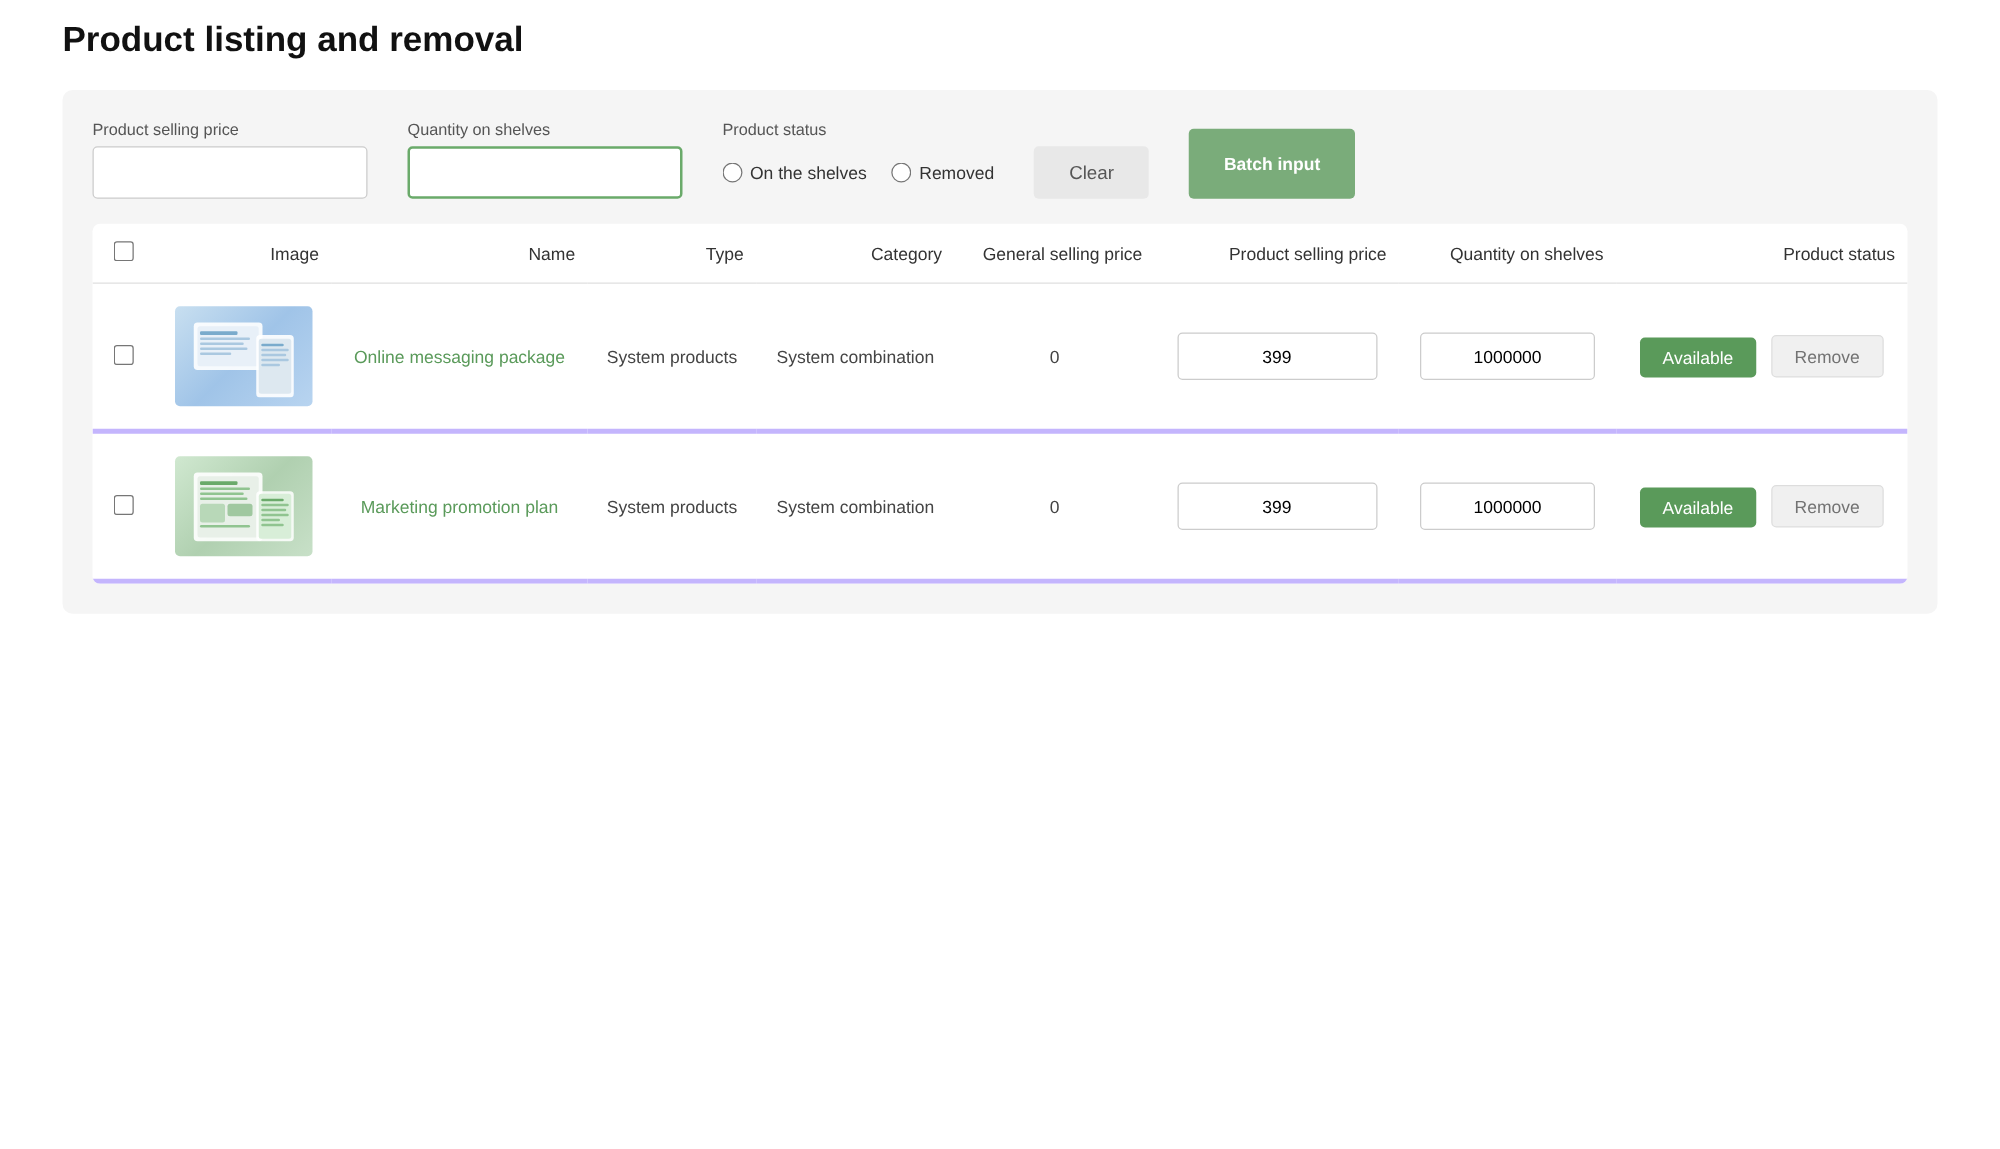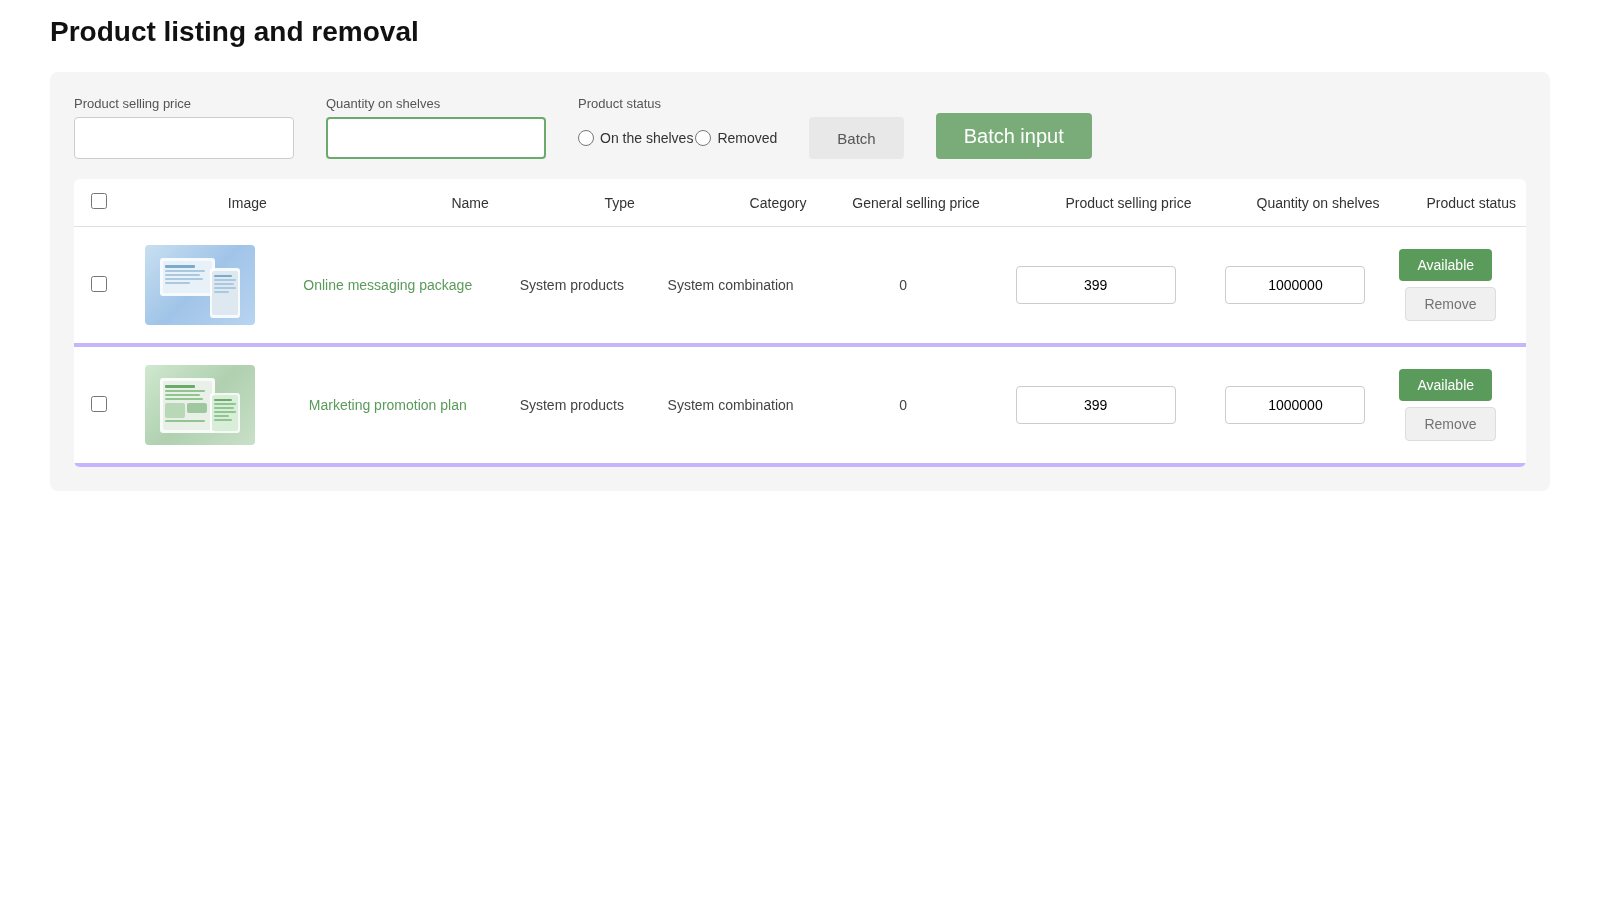--- a/index.html
+++ b/index.html
@@ -49,21 +49,21 @@
       padding: 0 10px;
       font-size: 14px;
       outline: none;
     }
     .filter-input.highlighted {
       border: 2px solid #6aaa6a;
     }
     .radio-group {
       display: flex;
       align-items: center;
-      gap: 2px;
+      gap: 20px;
       height: 42px;
     }
     .radio-item {
       display: flex;
       align-items: center;
       gap: 6px;
       cursor: pointer;
     }
     .radio-item input[type="radio"] {
       width: 16px;
@@ -79,29 +79,29 @@
       height: 42px;
       padding: 0 28px;
       background: #e8e8e8;
       border: none;
       border-radius: 4px;
       font-size: 15px;
       color: #555;
       cursor: pointer;
     }
     .btn-batch {
-      height: 46px;
+      height: 56px;
       padding: 0 28px;
       background: #7aac7a;
       border: none;
       border-radius: 4px;
-      font-size: 20px;
+      font-size: 14px;
       color: #fff;
       cursor: pointer;
-      font-weight: 400;
+      font-weight: 700;
     }
     .table-wrapper {
       background: #fff;
       border-radius: 6px;
       overflow: hidden;
     }
     table {
       width: 100%;
       border-collapse: collapse;
     }
@@ -183,24 +183,23 @@
       color: #737373;
       border: 1px solid #ddd;
       border-radius: 4px;
       padding: 8px 18px;
       font-size: 14px;
       cursor: pointer;
       margin-left: 6px;
     }
     .action-cell {
       display: flex;
-      align-items: flex-start;
+      align-items: flex-end;
       justify-content: center;
       gap: 6px;
-      flex-direction: column;
     }
     .checkbox-cell {
       text-align: center;
     }
     input[type="checkbox"] {
       width: 16px;
       height: 16px;
       cursor: pointer;
     }
 
@@ -240,21 +239,21 @@
             <input type="radio" name="product_status" style="">
             <span class="radio-label">On the shelves</span>
           </label>
           <label class="radio-item">
             <input type="radio" name="product_status" style="">
             <span class="radio-label">Removed</span>
           </label>
         </div>
       </div>
 
-      <button class="btn-clear">Batch</button>
+      <button class="btn-clear">Clear</button>
       <button class="btn-batch">Batch input</button>
     </div>
 
     <div class="table-wrapper">
       <table>
         <thead>
           <tr>
             <th class="checkbox-cell">
               <input type="checkbox" style="">
             </th>

